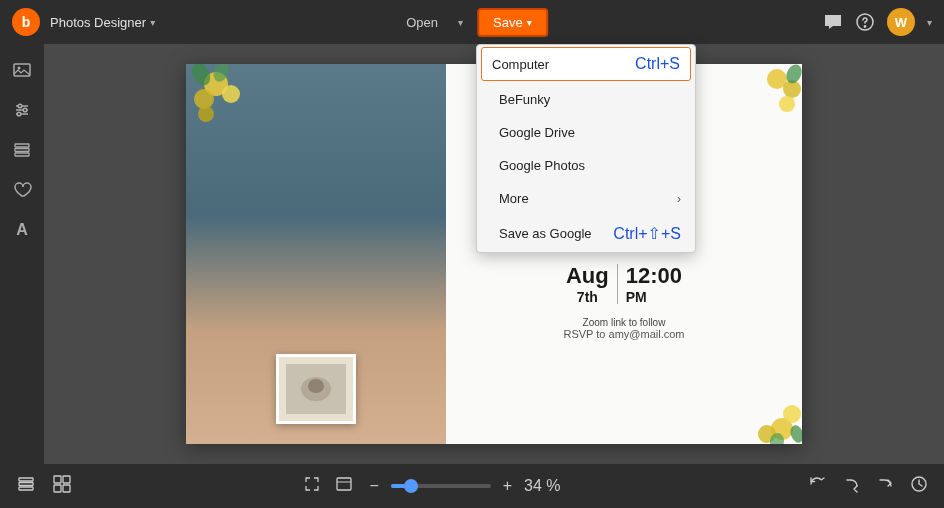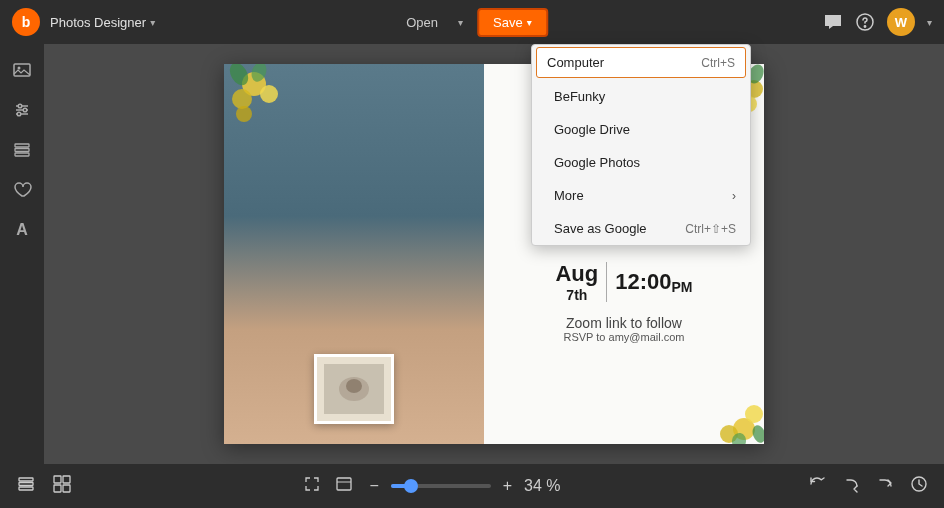--- a/index.html
+++ b/index.html
@@ -102,21 +102,21 @@
     .dropdown-overlay {
       position: absolute;
       top: 44px;
       left: 0; right: 0; bottom: 0;
       z-index: 200;
       pointer-events: none;
     }
     .dropdown-menu {
       position: absolute;
       top: 0;
-      left: 531px;
+      left: 476px;
       background: #f5f5f5;
       border: 1px solid #ccc;
       border-radius: 4px;
       min-width: 220px;
       box-shadow: 0 4px 16px rgba(0,0,0,0.25);
       pointer-events: all;
       overflow: hidden;
     }
     .dropdown-item {
       display: flex;
@@ -130,22 +130,22 @@
       margin-left: 8px;
     }
     .dropdown-item.highlighted {
       background: #fff;
       border: 1.5px solid #e07820;
       border-radius: 3px;
       margin: 2px 4px;
       padding: 7px 10px;
     }
     .dropdown-item .shortcut {
-      color: #737373;
-      font-size: 12px;
+      color: #1d4ed8;
+      font-size: 16px;
       margin-left: 20px;
     }
     .dropdown-item .arrow { color: #555; font-size: 12px; }
 
     
     .sidebar {
       position: absolute;
       left: 0; top: 44px; bottom: 44px;
       width: 44px;
       background: #2d2d2d;
@@ -171,21 +171,21 @@
       left: 44px; top: 44px; right: 0; bottom: 44px;
       background: #4a4a4a;
       display: flex;
       align-items: center;
       justify-content: center;
       overflow: hidden;
     }
 
     
     .invitation-card {
-      width: 540px;
+      width: 616px;
       height: 380px;
       background: #f8f5f0;
       display: flex;
       box-shadow: 0 4px 20px rgba(0,0,0,0.4);
       position: relative;
       overflow: hidden;
     }
     .card-photo {
       width: 260px;
       height: 100%;
@@ -255,29 +255,29 @@
       color: #1a1a1a;
     }
     .card-date-col .day { font-size: 14px; }
     .card-divider {
       width: 1px;
       height: 40px;
       background: #aaa;
     }
     .card-time-col {
       display: flex;
-      flex-direction: row;
-      align-items: flex-end;
+      flex-direction: column;
+      align-items: flex-start;
       font-weight: bold;
       font-size: 22px;
       color: #1a1a1a;
     }
     .card-time-col .ampm { font-size: 14px; }
     .card-zoom {
-      font-size: 14px;
+      font-size: 10px;
       color: #444;
     }
     .card-rsvp {
       font-size: 11px;
       color: #555;
     }
 
     
     .bottombar {
       position: absolute;

